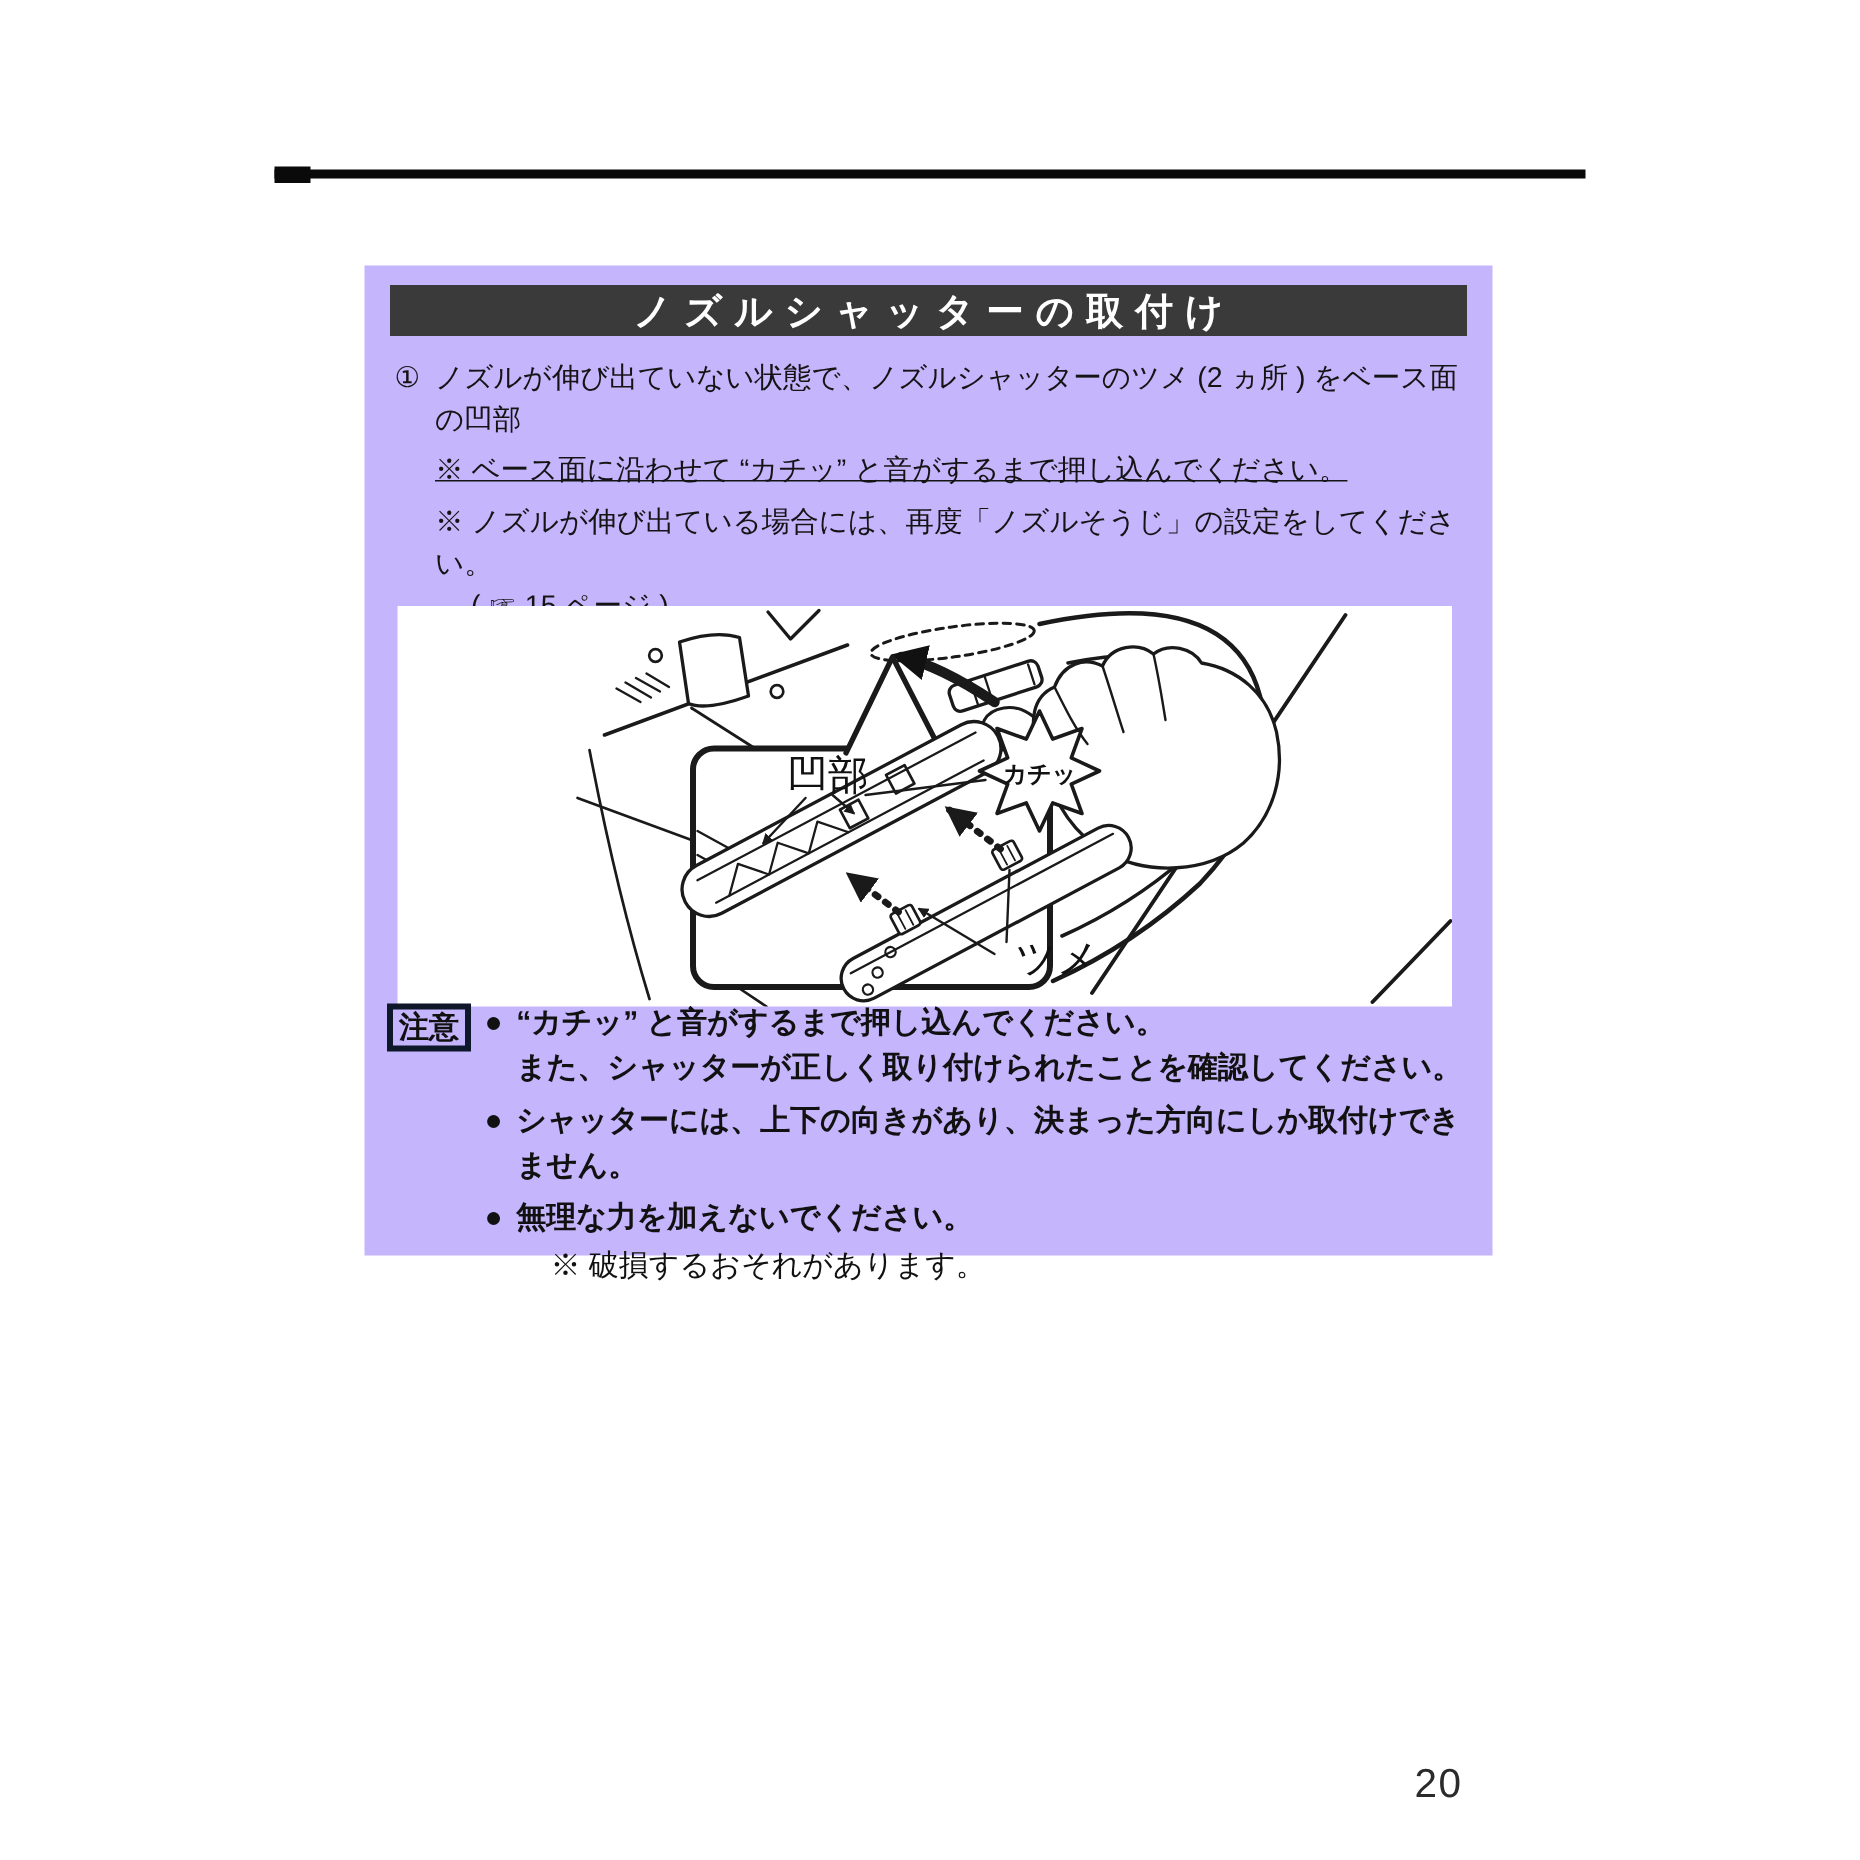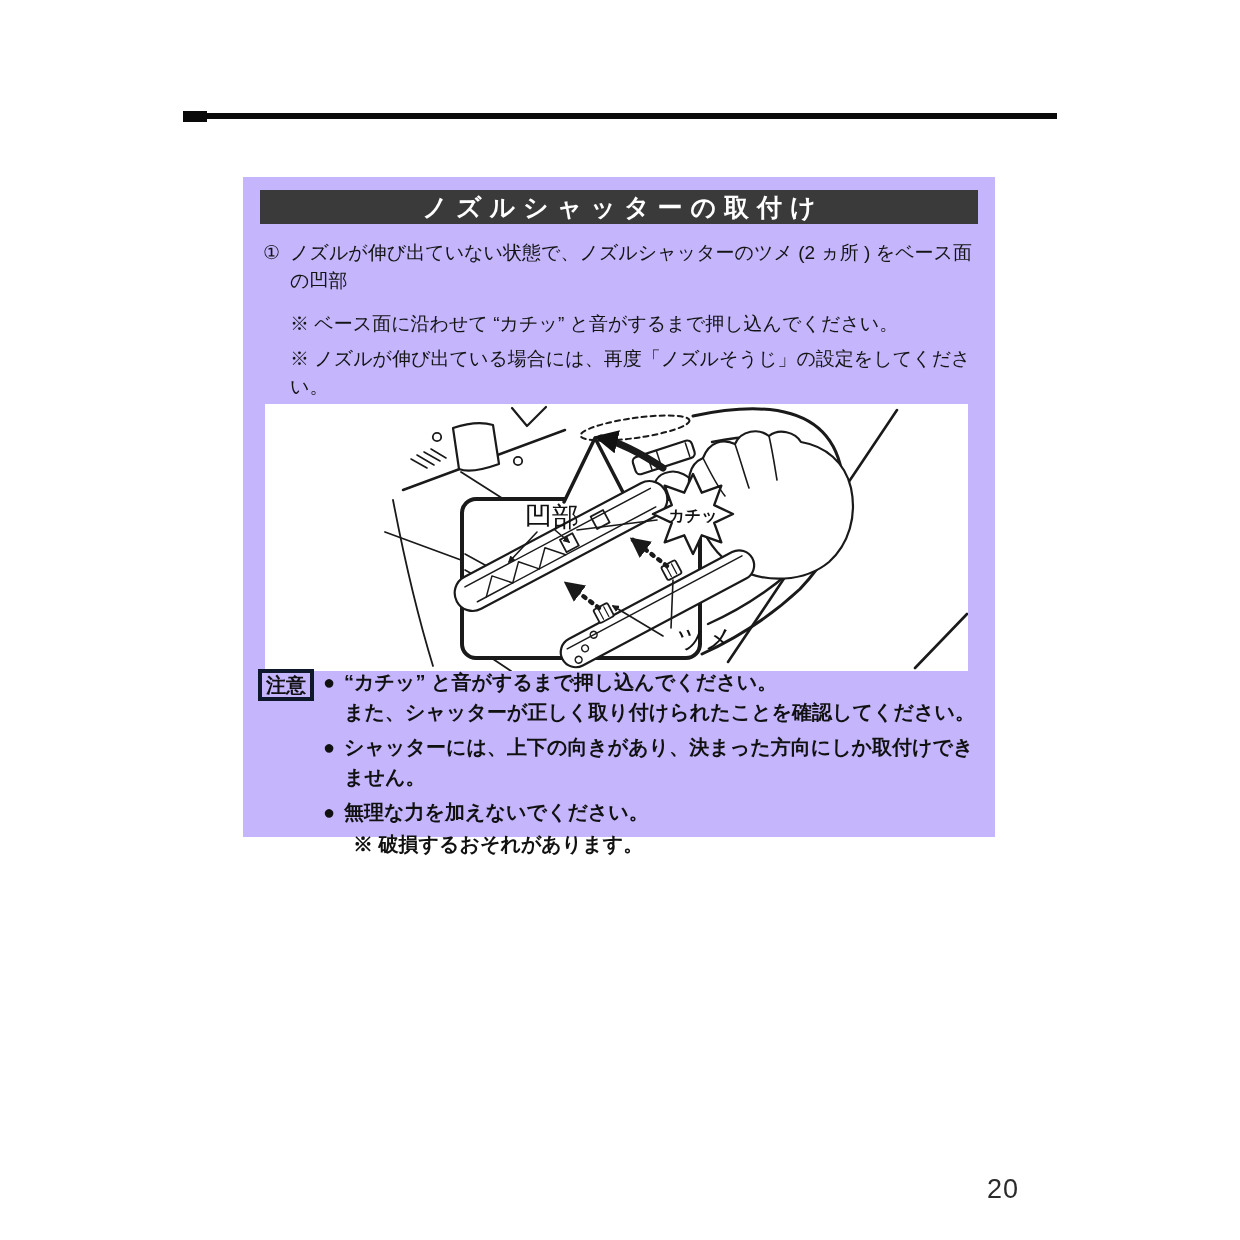--- a/index.html
+++ b/index.html
@@ -7,31 +7,31 @@
         font-family:"Liberation Sans",sans-serif;color:#111;}
   .top-rule{position:absolute;left:183px;top:113px;width:874px;height:6px;background:#0a0a0a;}
   .top-rule-accent{position:absolute;left:183px;top:111px;width:24px;height:11px;background:#0a0a0a;}
   .panel{position:absolute;left:243px;top:177px;width:752px;height:660px;background:#c4b5fd;}
   .header{position:absolute;left:17px;top:13px;width:718px;height:34px;background:#3a3a3a;
           display:flex;align-items:center;justify-content:center;}
   .header-title{color:#ffffff;font-size:25px;font-weight:bold;letter-spacing:8px;text-indent:8px;white-space:nowrap;}
   .step{position:absolute;left:20px;top:62px;width:722px;font-size:19px;line-height:28px;color:#141414;}
   .step-row{display:flex;}
   .step-marker{flex:none;width:27px;}
-  .step-note{margin-top:15px;}
+  .step-note{margin-top:5px;text-decoration:underline;}
   .step-note2{margin-top:7px;}
   .step-ref{padding-left:24px;}
   .illus{position:absolute;left:22px;top:211px;width:703px;height:267px;background:#ffffff;margin-top:16px;}
   .caution-label{position:absolute;left:15px;top:492px;border:4px solid #0f172a;font-weight:bold;
                  font-size:20px;line-height:24px;padding:0 4px;background:transparent;}
   .caution{position:absolute;left:80px;top:490px;width:668px;font-size:20px;font-weight:bold;color:#111;}
   .c-row{display:flex;gap:9px;line-height:30px;margin-bottom:5px;}
   .c-bullet{flex:none;}
-  .c-note{font-weight:bold;line-height:28px;margin-left:30px;margin-top:-2px;}
-  .page-num{position:absolute;left:987px;top:1174px;font-size:27px;color:#2b2b2b;letter-spacing:1px;}
+  .c-note{font-weight:normal;line-height:28px;margin-left:44px;margin-top:-2px;}
+  .page-num{position:absolute;left:943px;top:1174px;font-size:27px;color:#2b2b2b;letter-spacing:1px;}
   svg text{font-family:"Liberation Sans",sans-serif;fill:#111;}
 </style>
 </head>
 <body>
 
 <div class="page">
 
   <div class="top-rule"></div>
   <div class="top-rule-accent"></div>
 

